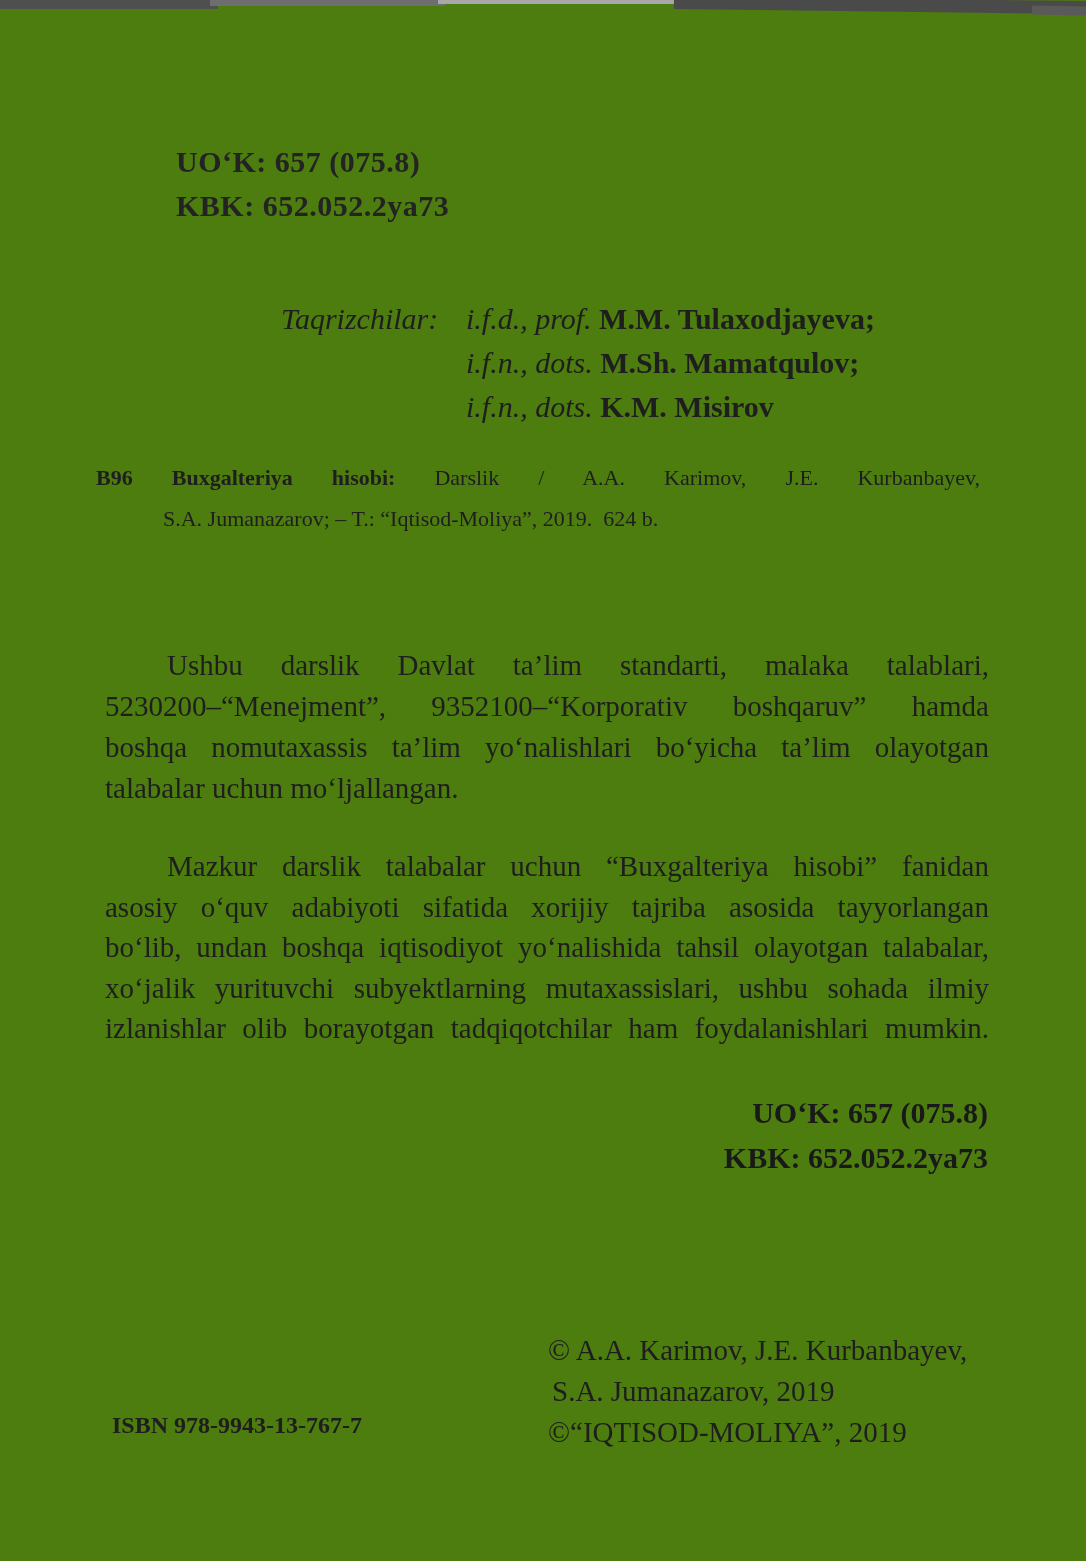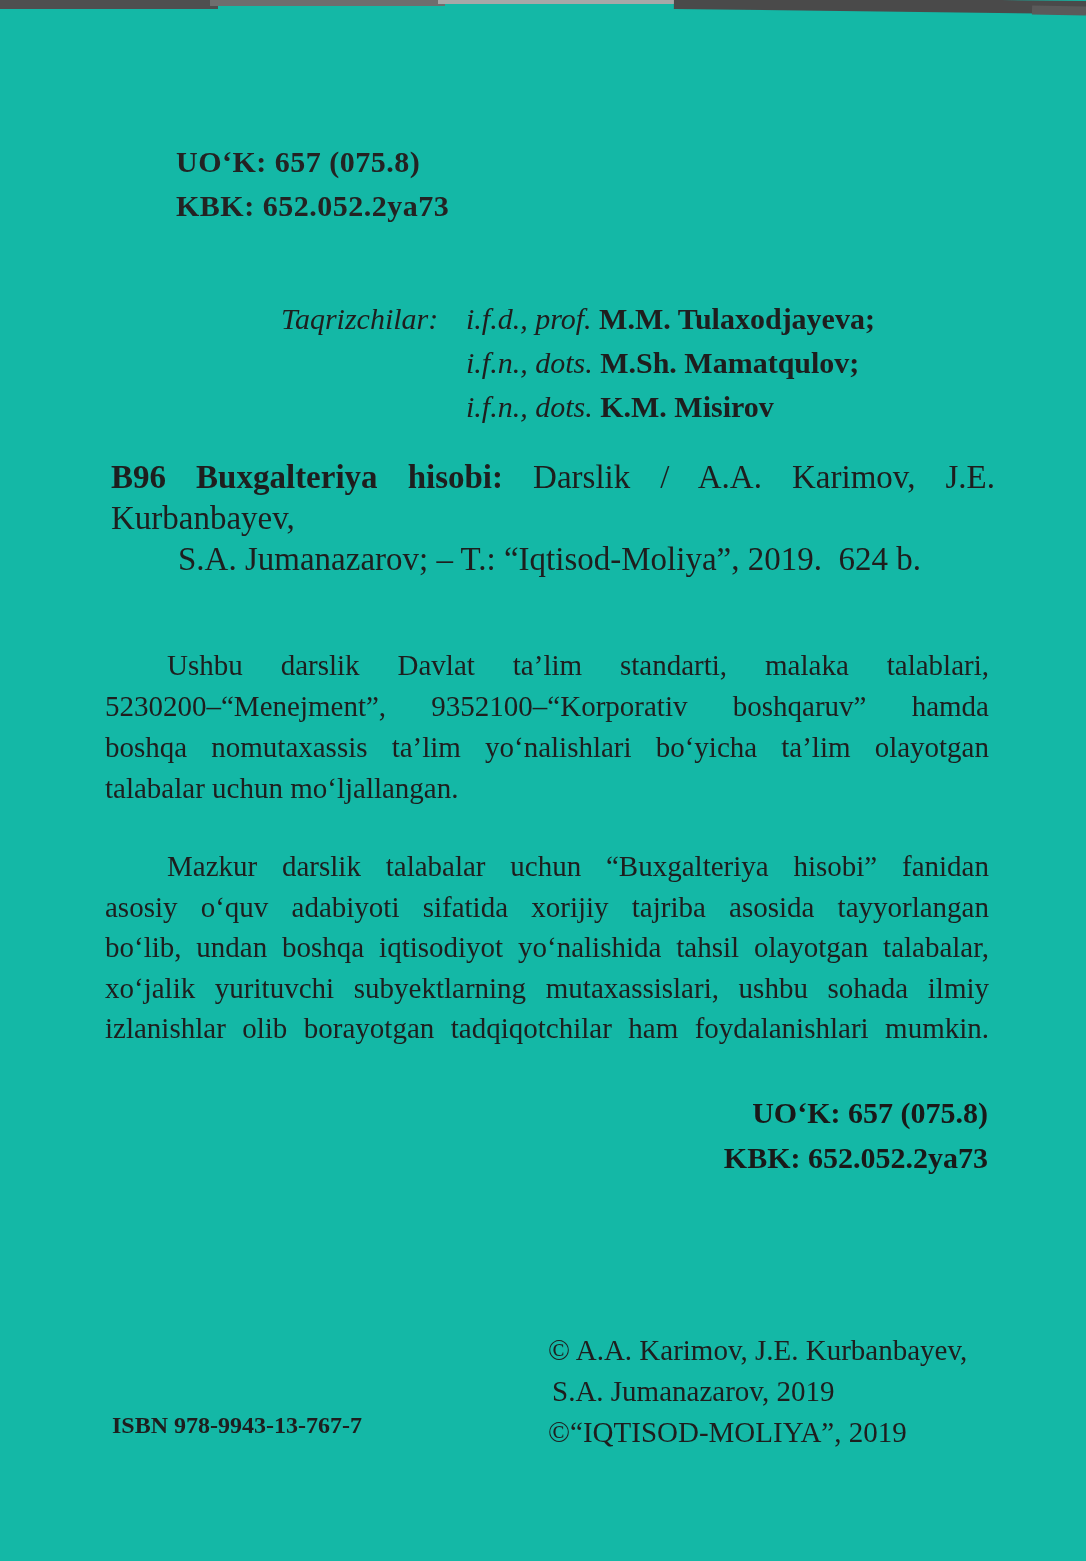--- a/index.html
+++ b/index.html
@@ -4,21 +4,21 @@
 <style>
   html, body {
     margin: 0;
     padding: 0;
     background: #ffffff;
   }
   .page {
     position: relative;
     width: 1086px;
     height: 1561px;
-    background: #14b8a6;
+    background: #4d7c0f;
     overflow: hidden;
     font-family: "Liberation Serif", serif;
     color: #1e1e1e;
   }
 
   
   .scan-strip { position: absolute; background: #6f6f6f; }
   .scan-a { left: 0;   top: 0; width: 218px;  height: 9px;  background: #4f4f4f; }
   .scan-b { left: 210px; top: 0; width: 235px; height: 6px;  background: #6e6e6e; }
   .scan-c { left: 438px; top: 0; width: 270px; height: 4px;  background: #a8a8a8; }
@@ -42,22 +42,22 @@
     position: absolute; left: 281px; top: 297px;
     font-size: 30px; font-style: italic; line-height: 44px;
   }
   .reviewers-list {
     position: absolute; left: 466px; top: 297px;
     font-size: 30px; line-height: 44px;
   }
 
   
   .catalog {
-    position: absolute; left: 111px; top: 457px; width: 884px;
-    font-size: 33px; line-height: 41px;
+    position: absolute; left: 96px; top: 457px; width: 884px;
+    font-size: 22px; line-height: 41px;
   }
   .cat-line1 { text-align: justify; text-align-last: justify; }
   .cat-line2 { padding-left: 67px; }
 
   
   .para {
     position: absolute; left: 105px; width: 884px;
     font-size: 29px;
   }
   .para1 { top: 617px; line-height: 41px; }

